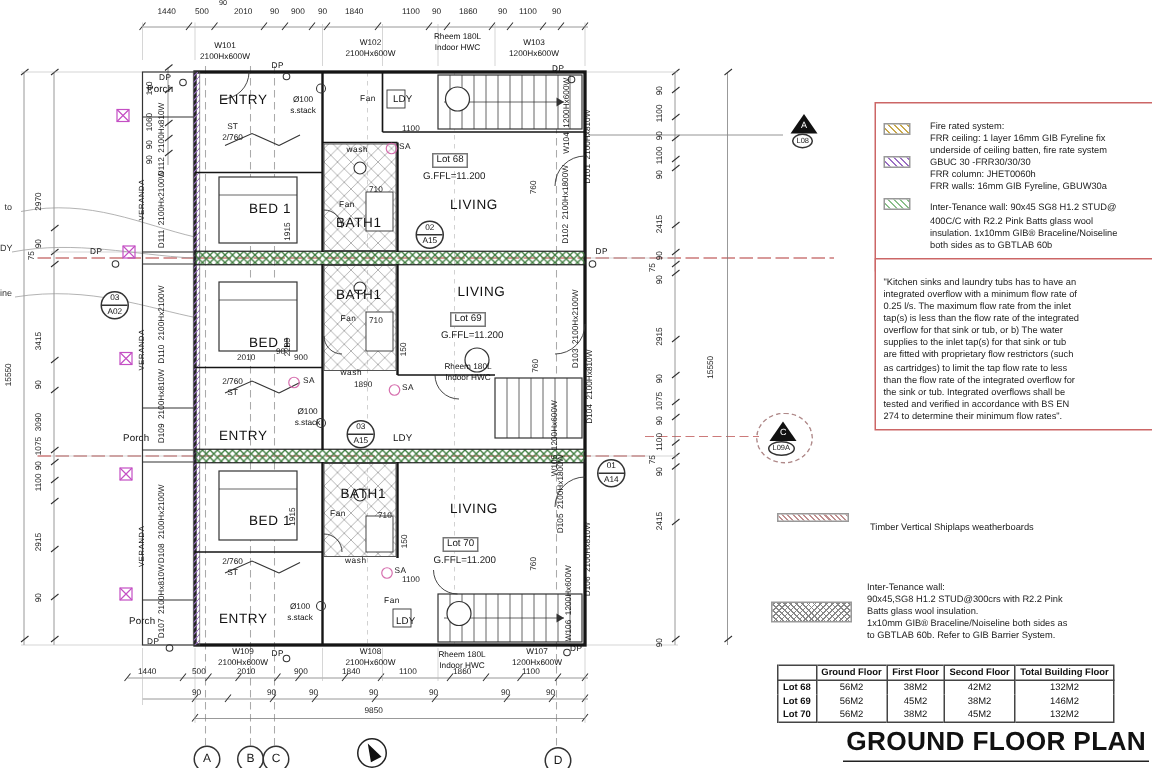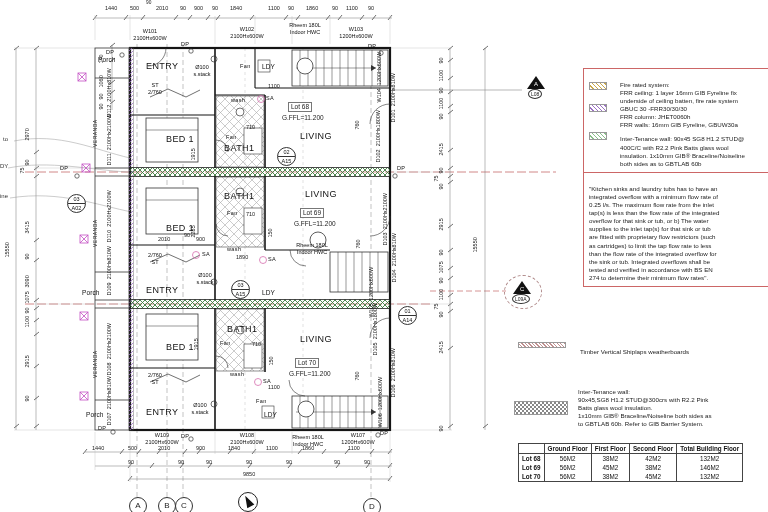--- a/index.html
+++ b/index.html
@@ -566,14 +566,15 @@
     <tr>
       <td>Lot 70</td>
           <td>56M2</td>
       <td>38M2</td>
           <td>45M2</td>
       <td>132M2</td>
     </tr>
   </tbody>
 </table>
 
+<div class="title">GROUND FLOOR PLAN</div>
 
 </div>
 
 </body></html>

